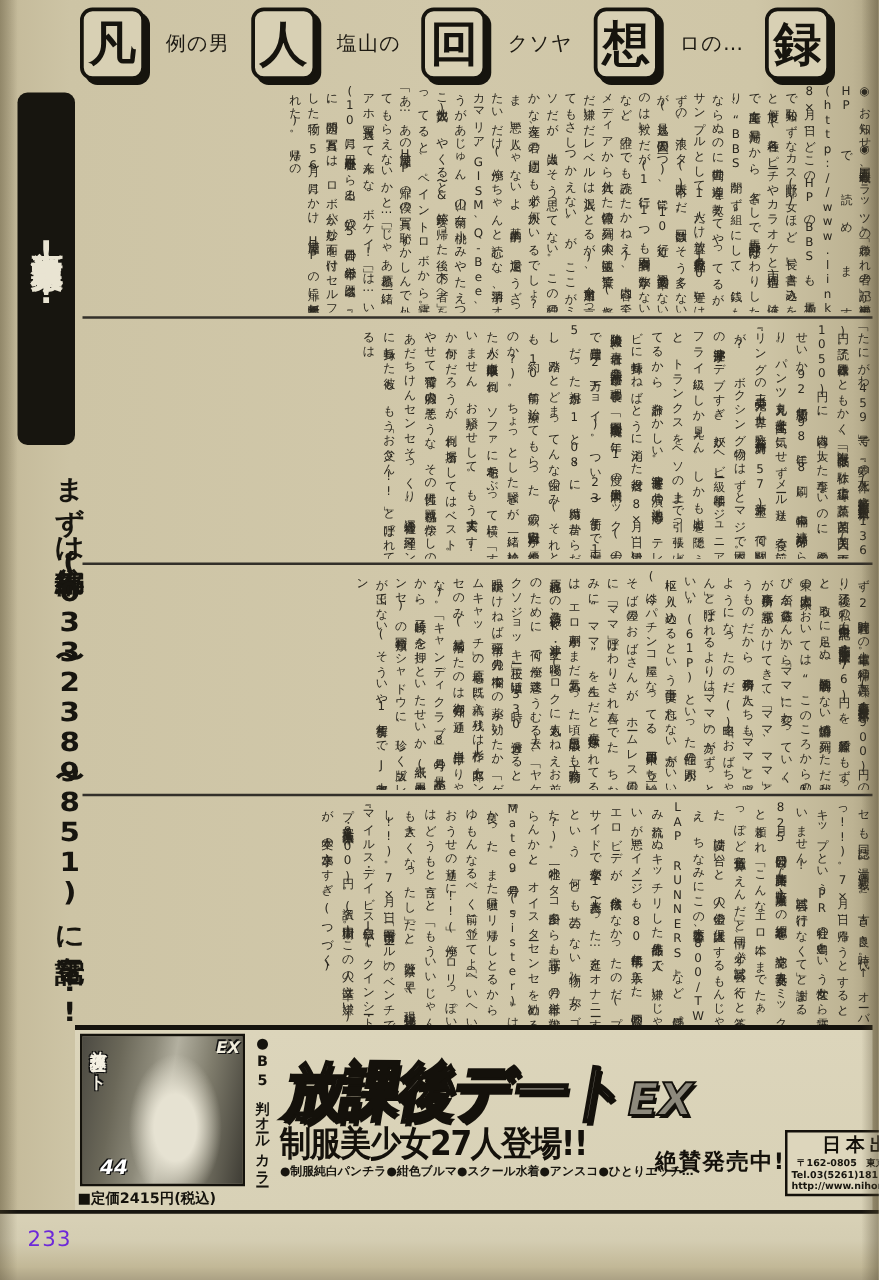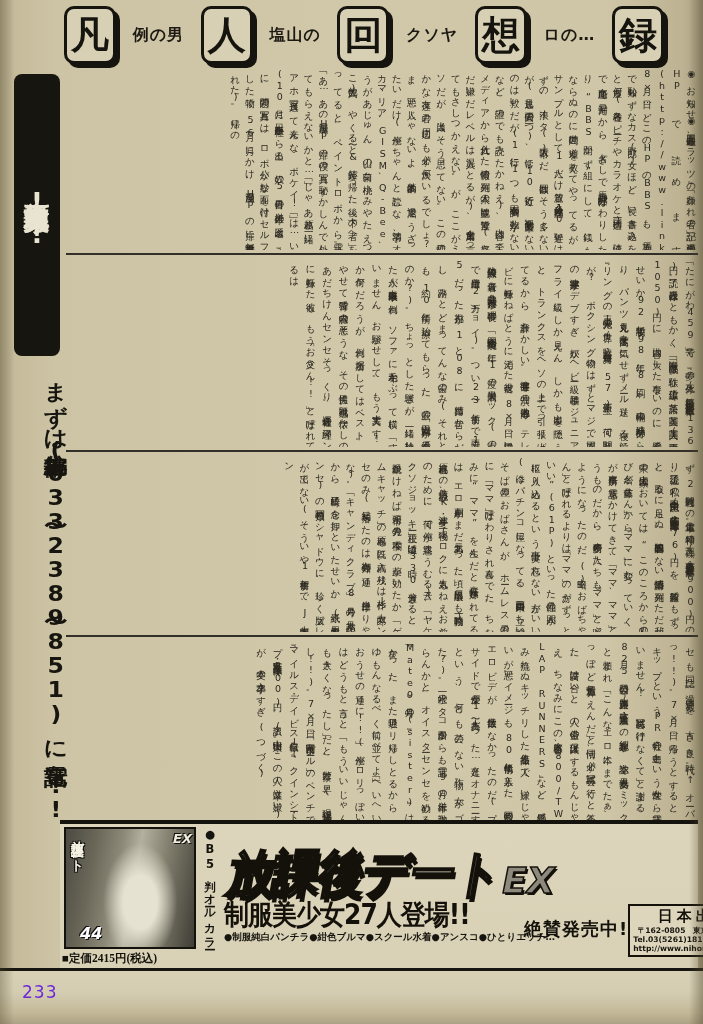--- a/index.html
+++ b/index.html
@@ -22,21 +22,21 @@
     display:flex;align-items:center;justify-content:space-between;
   }
   .tile{
     width:46px;height:52px;flex:0 0 auto;
     background:#d8d0b4;border:3px solid #16140e;border-radius:10px;
     box-shadow:4px 4px 0 #16140e;
     display:flex;align-items:center;justify-content:center;
     font-family:"DejaVu Serif",serif;font-weight:bold;font-size:38px;line-height:1;
     color:#16140e;
   }
-  .tween{font-size:16px;font-weight:bold;color:#1c1912;letter-spacing:1px;white-space:nowrap;}
+  .tween{font-size:16px;font-weight:normal;color:#1c1912;letter-spacing:1px;white-space:nowrap;}
   
   .sidebar{position:absolute;left:8px;top:66px;width:56px;height:758px;}
   .recruit{
     position:absolute;left:6px;top:8px;width:46px;height:282px;
     background:#17150f;border-radius:8px;
     display:flex;align-items:center;justify-content:center;
     writing-mode:vertical-rl;text-orientation:upright;
     color:#e9e4d2;font-size:26px;font-weight:bold;letter-spacing:1px;line-height:1;
   }
   .cta{
@@ -79,21 +79,21 @@
   }
   .photo-ex{
     position:absolute;right:2px;top:2px;font-size:13px;font-style:italic;font-weight:bold;
     color:#f0ecdc;text-shadow:1px 1px 0 #111,-1px -1px 0 #111;
   }
   .photo-num{
     position:absolute;left:14px;bottom:4px;font-size:16px;font-weight:bold;color:#fff;
     text-shadow:1px 1px 0 #111,-1px -1px 0 #111;font-style:italic;
   }
   .ad-price{
-    margin:2px 0 0 2px;font-size:11.5px;font-weight:bold;color:#14120c;white-space:nowrap;font-family:Liberation Serif, serif;
+    margin:2px 0 0 2px;font-size:11.5px;font-weight:bold;color:#14120c;white-space:nowrap;
   }
   .format-col{
     width:22px;flex:0 0 auto;margin-left:4px;
     writing-mode:vertical-rl;text-orientation:upright;
     font-size:11.5px;font-weight:bold;color:#16140e;line-height:20px;letter-spacing:1px;
   }
   .ad-main{flex:1;position:relative;padding-left:4px;}
   .ad-title-row{display:flex;align-items:flex-end;height:72px;}
   .ad-title{
     font-size:47px;font-weight:bold;line-height:1;white-space:nowrap;

